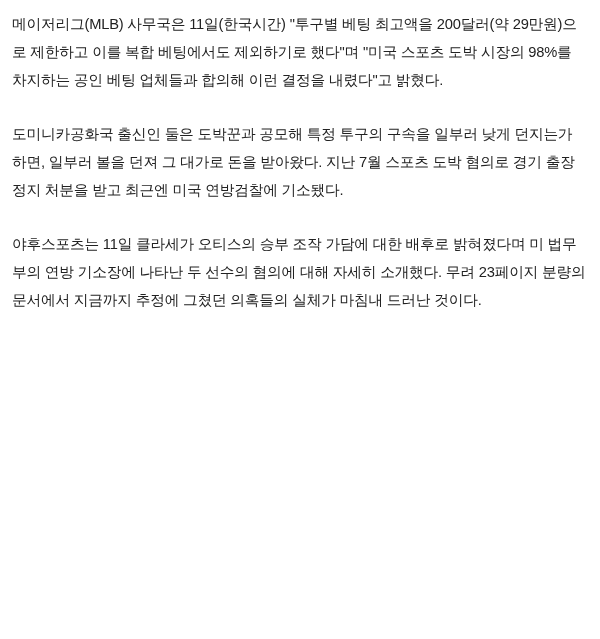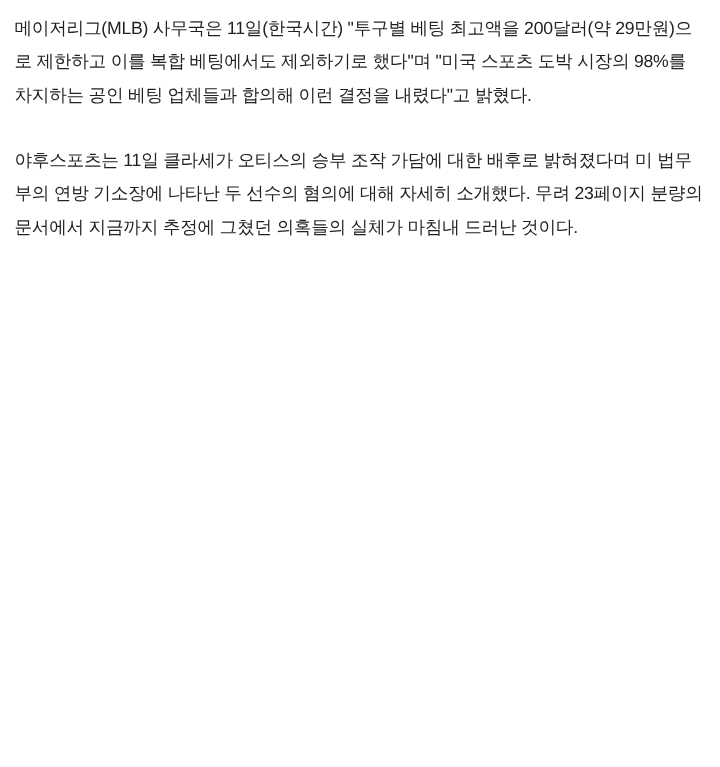--- a/index.html
+++ b/index.html
@@ -31,14 +31,15 @@
   }
   .para:last-child {
     margin-bottom: 12px;
   }
 </style>
 </head>
 <body>
 
 <div class="article">
   <p class="para">메이저리그(MLB) 사무국은 11일(한국시간) "투구별 베팅 최고액을 200달러(약 29만원)으로 제한하고 이를 복합 베팅에서도 제외하기로 했다"며 "미국 스포츠 도박 시장의 98%를 차지하는 공인 베팅 업체들과 합의해 이런 결정을 내렸다"고 밝혔다.</p>
+  <p class="para">도미니카공화국 출신인 둘은 도박꾼과 공모해 특정 투구의 구속을 일부러 낮게 던지는가 하면, 일부러 볼을 던져 그 대가로 돈을 받아왔다. 지난 7월 스포츠 도박 혐의로 경기 출장 정지 처분을 받고 최근엔 미국 연방검찰에 기소됐다.</p>
   <p class="para">야후스포츠는 11일 클라세가 오티스의 승부 조작 가담에 대한 배후로 밝혀졌다며 미 법무부의 연방 기소장에 나타난 두 선수의 혐의에 대해 자세히 소개했다. 무려 23페이지 분량의 문서에서 지금까지 추정에 그쳤던 의혹들의 실체가 마침내 드러난 것이다.</p>
 </div>
 
 </body></html>

